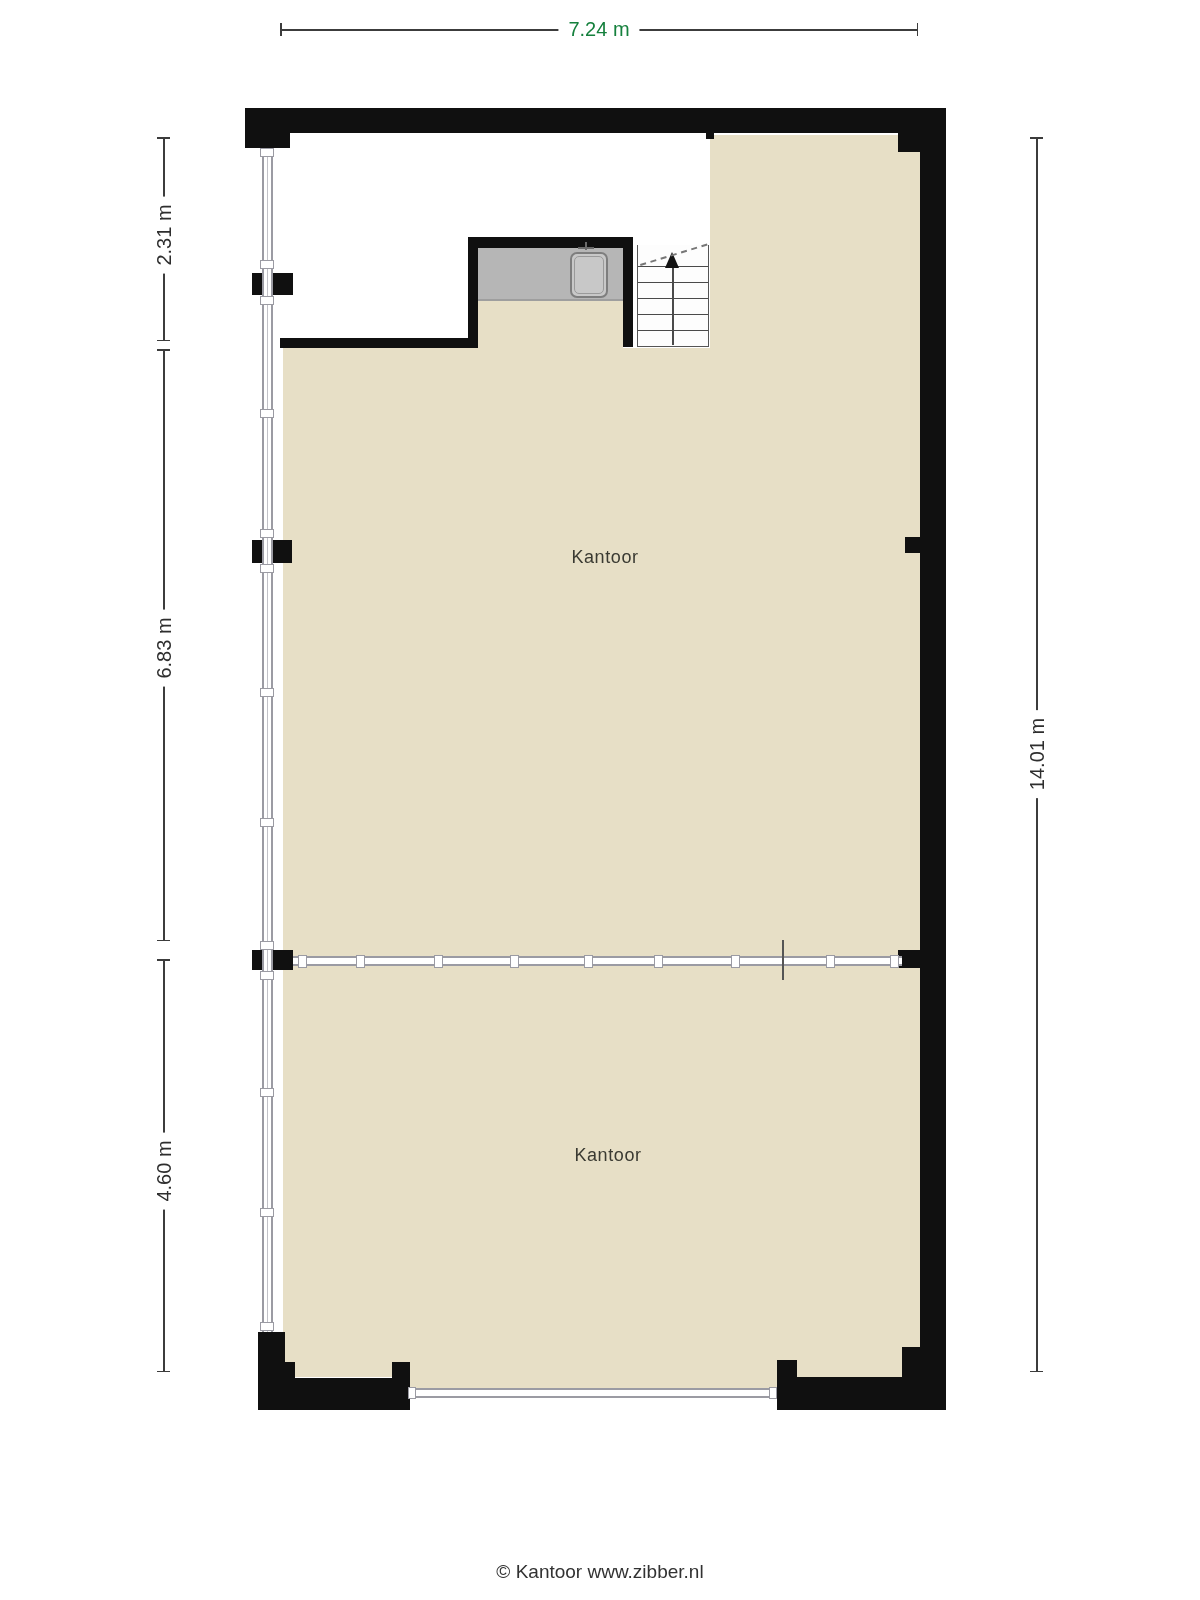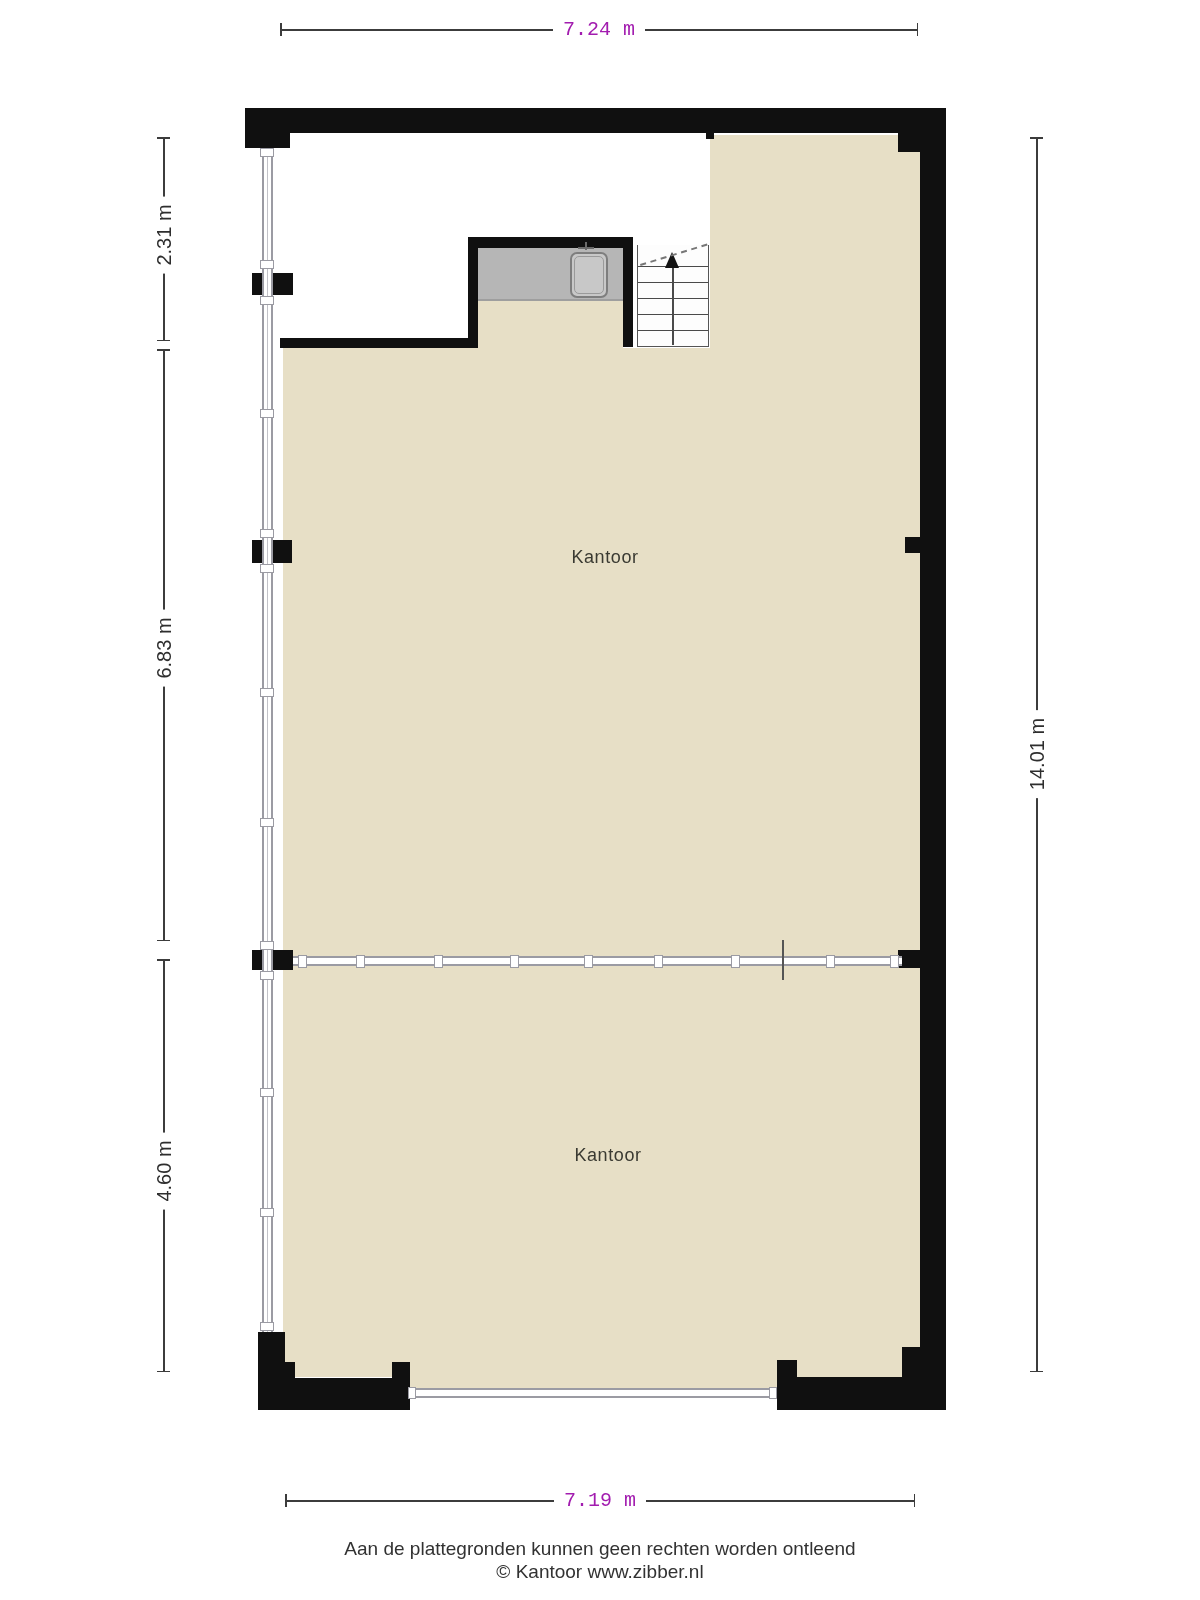--- a/index.html
+++ b/index.html
@@ -14,21 +14,21 @@
          background:linear-gradient(180deg,#ffffff 0 42%,#c2c2c8 42% 58%,#ffffff 58% 100%);}
   .mv{position:absolute;left:260px;width:14px;height:9px;background:#ffffff;border:1px solid #9B9BA3;box-sizing:border-box;}
   .mh{position:absolute;top:955px;width:9px;height:13px;background:#ffffff;border:1px solid #9B9BA3;box-sizing:border-box;}
   .mb{position:absolute;top:1387px;width:8px;height:12px;background:#ffffff;border:1px solid #9B9BA3;box-sizing:border-box;}
   
   .dim{position:absolute;}
   .dim .line-h{position:absolute;left:0;right:0;top:6px;height:1.5px;background:#3C3C3C;}
   .dim .line-v{position:absolute;top:0;bottom:0;left:6px;width:1.5px;background:#3C3C3C;}
   .dim .tick-v{position:absolute;width:1.5px;height:13px;top:0;background:#3C3C3C;}
   .dim .tick-h{position:absolute;height:1.5px;width:13px;left:0;background:#3C3C3C;}
-  .dim-label{position:absolute;background:#ffffff;color:#a21caf;font-size:20px;white-space:nowrap;padding:0 10px;font-family:Liberation Mono, monospace;}
+  .dim-label{position:absolute;background:#ffffff;color:#15803d;font-size:20px;white-space:nowrap;padding:0 10px;}
   .dim-label-v{position:absolute;background:#ffffff;color:#2E2E2E;font-size:20px;white-space:nowrap;padding:0 8px;}
   .room-label{position:absolute;transform:translate(-50%,-50%);color:#3A3A32;font-size:18px;letter-spacing:0.6px;white-space:nowrap;}
   .footer-text{position:absolute;left:0;width:1200px;text-align:center;color:#323232;font-size:19px;}
   .stair-line{background:#4a4a4a;}
 </style>
 </head>
 <body>
 
 <div id="canvas">
 
@@ -110,26 +110,20 @@
   <div class="room-label" style="left:605px;top:557px;">Kantoor</div>
   <div class="room-label" style="left:608px;top:1155px;">Kantoor</div>
 
   <div class="dim" style="left:280px;top:23px;width:638px;height:13px;">
     <div class="line-h"></div>
     <div class="tick-v" style="left:0;"></div>
     <div class="tick-v" style="right:0;"></div>
     <div class="dim-label" style="left:50%;top:6px;transform:translate(-50%,-50%);">7.24 m</div>
   </div>
 
-  <div class="dim" style="left:285px;top:1494px;width:630px;height:13px;">
-    <div class="line-h"></div>
-    <div class="tick-v" style="left:0;"></div>
-    <div class="tick-v" style="right:0;"></div>
-    <div class="dim-label" style="left:50%;top:6px;transform:translate(-50%,-50%);">7.19 m</div>
-  </div>
 
   <div class="dim" style="left:157px;top:137px;width:13px;height:204px;">
     <div class="line-v"></div>
     <div class="tick-h" style="top:0;"></div>
     <div class="tick-h" style="bottom:0;"></div>
     <div class="dim-label-v" style="left:7px;top:98px;transform:translate(-50%,-50%) rotate(-90deg);">2.31 m</div>
   </div>
 
   <div class="dim" style="left:157px;top:349px;width:13px;height:592px;">
     <div class="line-v"></div>
@@ -145,16 +139,15 @@
     <div class="dim-label-v" style="left:7px;top:212px;transform:translate(-50%,-50%) rotate(-90deg);">4.60 m</div>
   </div>
 
   <div class="dim" style="left:1030px;top:137px;width:13px;height:1235px;">
     <div class="line-v"></div>
     <div class="tick-h" style="top:0;"></div>
     <div class="tick-h" style="bottom:0;"></div>
     <div class="dim-label-v" style="left:7px;top:617px;transform:translate(-50%,-50%) rotate(-90deg);">14.01 m</div>
   </div>
 
-  <div class="footer-text" style="top:1538px;">Aan de plattegronden kunnen geen rechten worden ontleend</div>
   <div class="footer-text" style="top:1561px;">© Kantoor www.zibber.nl</div>
 
 </div>
 
 </body></html>

